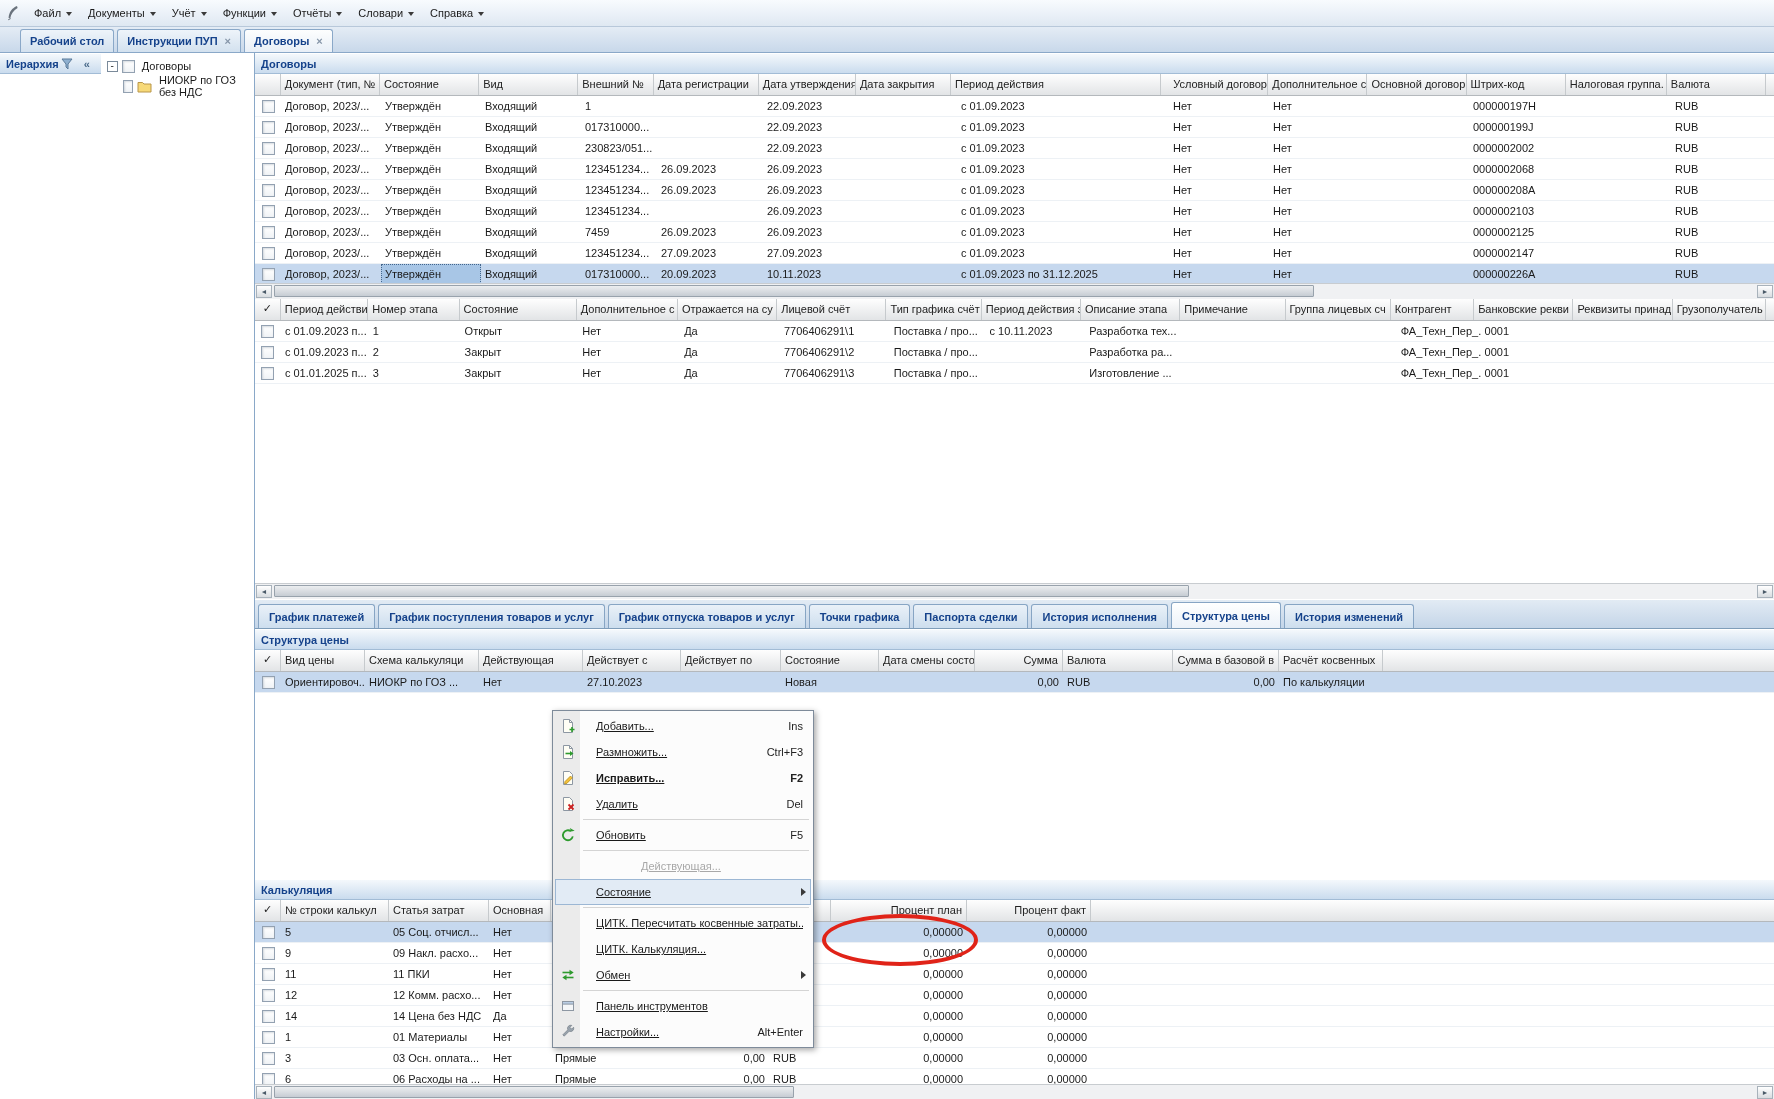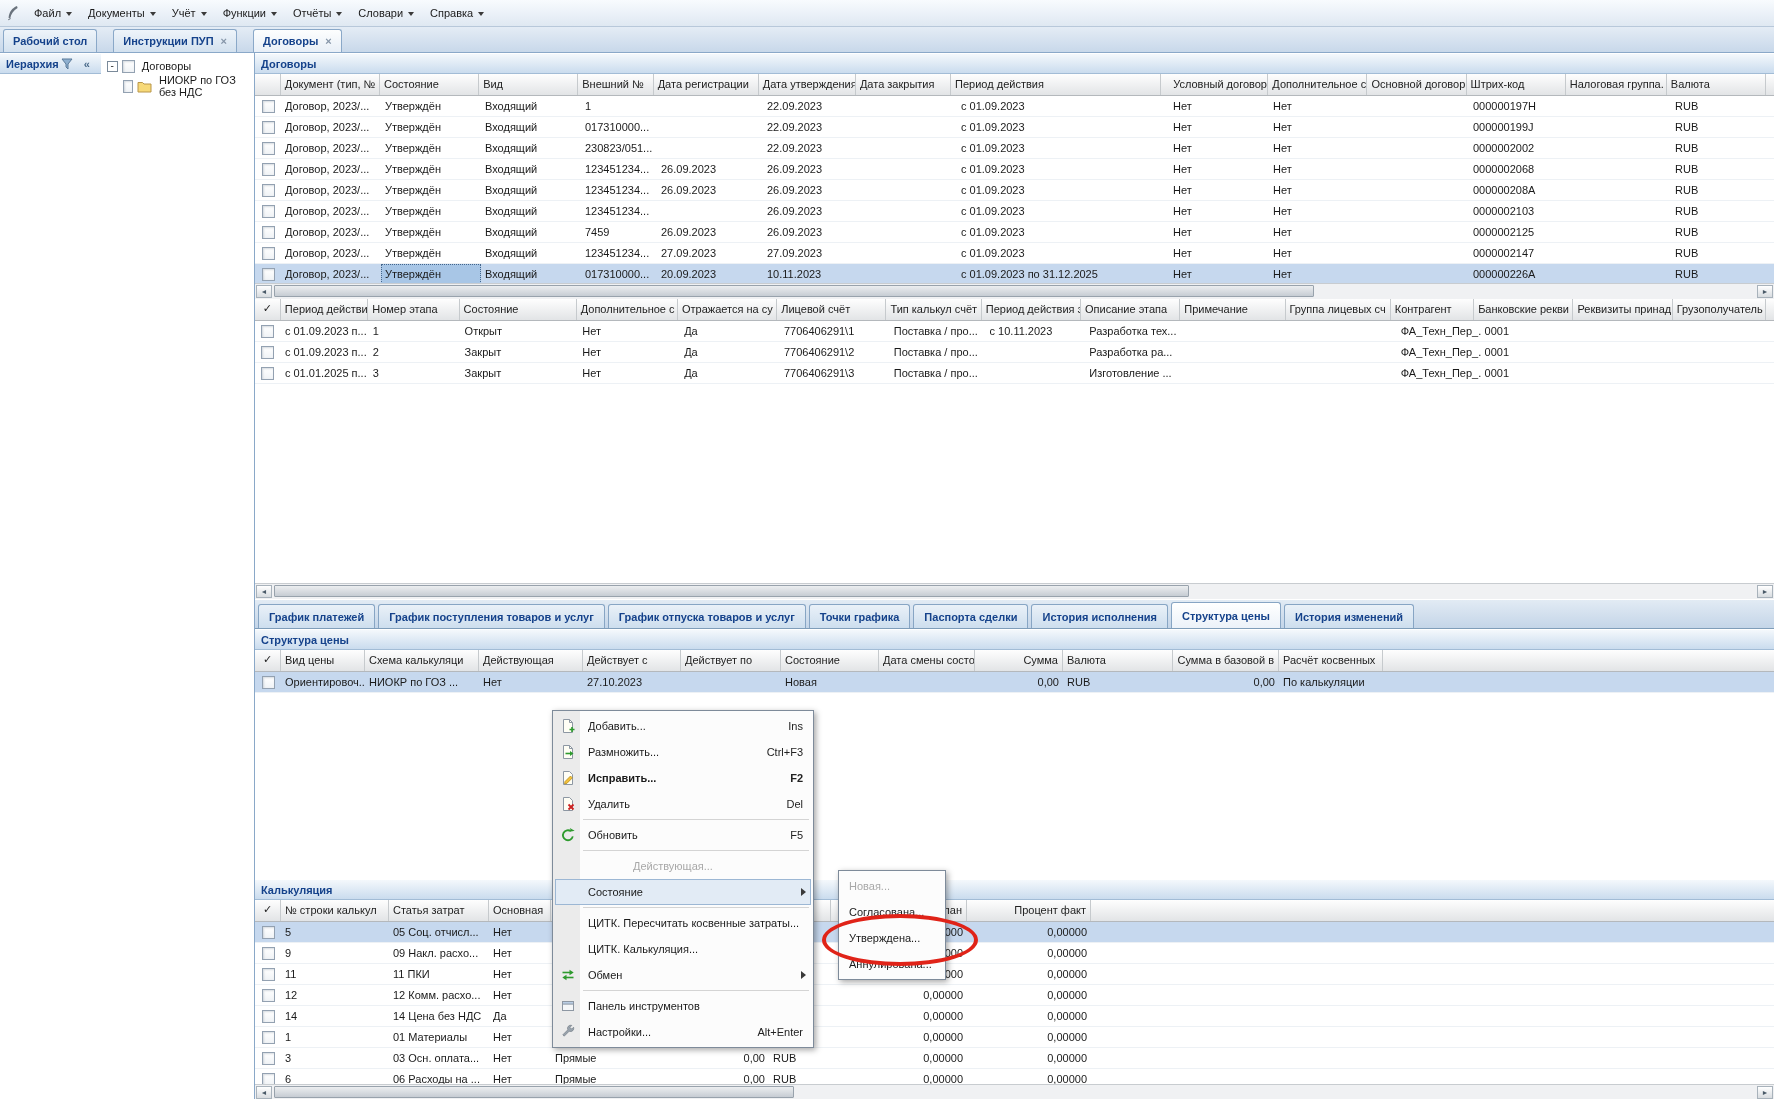--- a/index.html
+++ b/index.html
@@ -7,21 +7,21 @@
        font-family:"Liberation Sans",sans-serif;font-size:11px;color:#1a1a1a;}
   
   .menubar{height:26px;display:flex;align-items:center;background:linear-gradient(#f8fbfe,#dfe8f2);
            border-bottom:1px solid #b8c8da;padding:0 4px;}
   .app-icon{margin:0 6px 0 2px;display:flex;}
   .menu-item{display:flex;align-items:center;gap:5px;padding:5px 8px;cursor:default;}
   .caret{width:0;height:0;border-left:3px solid transparent;border-right:3px solid transparent;
          border-top:4px solid #3a3a3a;margin-top:1px;}
   
   .tabbar{height:26px;background:linear-gradient(#e4ecf5,#c8d8ea);display:flex;align-items:flex-end;
-          padding:3px 3px 0;gap:16px;border-bottom:1px solid #8aa8c8;box-sizing:border-box;}
+          padding:3px 20px 0;gap:3px;border-bottom:1px solid #8aa8c8;box-sizing:border-box;}
   .main-tab{box-sizing:border-box;height:23px;display:flex;align-items:center;gap:7px;padding:0 9px;
             border:1px solid #8aa8c8;border-bottom:none;border-radius:3px 3px 0 0;
             background:linear-gradient(#eef4fa,#d3e1ef);color:#15428b;font-weight:bold;}
   .main-tab.active{background:linear-gradient(#fdfefe,#e8eff7);}
   .tab-close{color:#8595a8;font-weight:bold;}
   
   .main{display:flex;height:1047px;}
   .sidebar{width:254px;min-width:254px;background:#fff;border-right:1px solid #8aa8c8;display:flex;flex-direction:row;}
   .panel-header{height:21px;min-height:21px;box-sizing:border-box;background:linear-gradient(#f4f8fc,#cadcee);
                 border-top:1px solid #fff;border-bottom:1px solid #a2bcd6;color:#15428b;font-weight:bold;
@@ -74,21 +74,21 @@
   .dtab{box-sizing:border-box;height:24px;display:flex;align-items:center;padding:0 10px;
         border:1px solid #87a5c4;border-bottom:none;border-radius:3px 3px 0 0;
         background:linear-gradient(#eaf1f8,#cddeee);color:#15428b;font-weight:bold;white-space:nowrap;}
   .dtab.active{background:linear-gradient(#fff,#ecf2f9);height:26px;}
   
   .context-menu{position:absolute;left:552px;top:710px;width:262px;box-sizing:border-box;
                 border:1px solid #7e8b9a;background:linear-gradient(to right,#ebebeb 27px,#fcfcfc 27px);
                 box-shadow:2px 2px 6px rgba(0,0,0,.35);padding:2px;z-index:40;}
   .cm-item{display:flex;align-items:center;height:26px;}
   .cm-icon{width:26px;min-width:26px;height:26px;display:flex;align-items:center;justify-content:center;}
-  .cm-label{flex:1;padding-left:7px;white-space:nowrap;overflow:hidden;}
+  .cm-label{flex:1;padding-left:15px;white-space:nowrap;overflow:hidden;text-decoration:underline;}
   .cm-shortcut{padding-right:8px;color:#222;}
   .cm-item.bold{font-weight:bold;}
   .cm-item.disabled{color:#a8a8a8;gap:45px;}
   .cm-item.highlighted{background:#e2ebf5;box-shadow:inset 0 0 0 1px #9cb7d4;}
   .cm-arrow{width:0;height:0;border-top:4px solid transparent;border-bottom:4px solid transparent;
             border-left:5px solid #3a3a3a;margin-right:5px;}
   .cm-sep{height:1px;background:#d4d4d4;margin:2px 2px 2px 28px;}
   
   .submenu{position:absolute;left:838px;top:870px;width:108px;box-sizing:border-box;border:1px solid #7e8b9a;
            background:#fcfcfc;box-shadow:2px 2px 6px rgba(0,0,0,.35);padding:2px;z-index:45;}
@@ -395,21 +395,21 @@
       <section class="panel" id="stages-section">
         <div class="grid">
             <div class="grid-header">
               <div class="gh-cell c" style="width: 26px;">✓</div>
               <div class="gh-cell" style="width: 88px;">Период действия..</div>
               <div class="gh-cell" style="width: 92px;">Номер этапа</div>
               <div class="gh-cell" style="width: 118px;">Состояние</div>
               <div class="gh-cell" style="width: 102px;">Дополнительное с</div>
               <div class="gh-cell" style="width: 100px;">Отражается на су</div>
               <div class="gh-cell" style="width: 110px;">Лицевой счёт</div>
-              <div class="gh-cell" style="width: 96px;">Тип калькул счёт</div>
+              <div class="gh-cell" style="width: 96px;">Тип графика счёт</div>
               <div class="gh-cell" style="width: 100px;">Период действия э</div>
               <div class="gh-cell" style="width: 100px;">Описание этапа</div>
               <div class="gh-cell" style="width: 106px;">Примечание</div>
               <div class="gh-cell" style="width: 106px;">Группа лицевых сч</div>
               <div class="gh-cell" style="width: 84px;">Контрагент</div>
               <div class="gh-cell" style="width: 100px;">Банковские рекви</div>
               <div class="gh-cell" style="width: 100px;">Реквизиты принад</div>
               <div class="gh-cell" style="width: 94px;">Грузополучатель</div>
               <div class="gh-cell fill"></div>
             </div>
@@ -774,29 +774,15 @@
       <div class="cm-item">
         <div class="cm-icon">
           <svg width="16" height="16" viewBox="0 0 16 16">
             <path d="M13.6 3.2a3.2 3.2 0 0 1-4.4 4L4.2 12.2 2.8 10.8 7.8 5.8a3.2 3.2 0 0 1 4-4.4L9.9 3.3l1.8 1.8z" fill="#9aa4ae" stroke="#6a747e" stroke-width=".6"></path>
           </svg>
         </div>
         <span class="cm-label">Настройки...</span>
         <span class="cm-shortcut">Alt+Enter</span>
       </div>
     </div>
-  <div class="submenu" id="submenu">
-      <div class="sm-item disabled">
-        <span>Новая...</span>
-      </div>
-      <div class="sm-item">
-        <span>Согласована...</span>
-      </div>
-      <div class="sm-item">
-        <span>Утверждена...</span>
-      </div>
-      <div class="sm-item">
-        <span>Аннулирована...</span>
-      </div>
-    </div>
   <div class="annotation-oval"></div>
 
 </div>
 
 </body></html>

